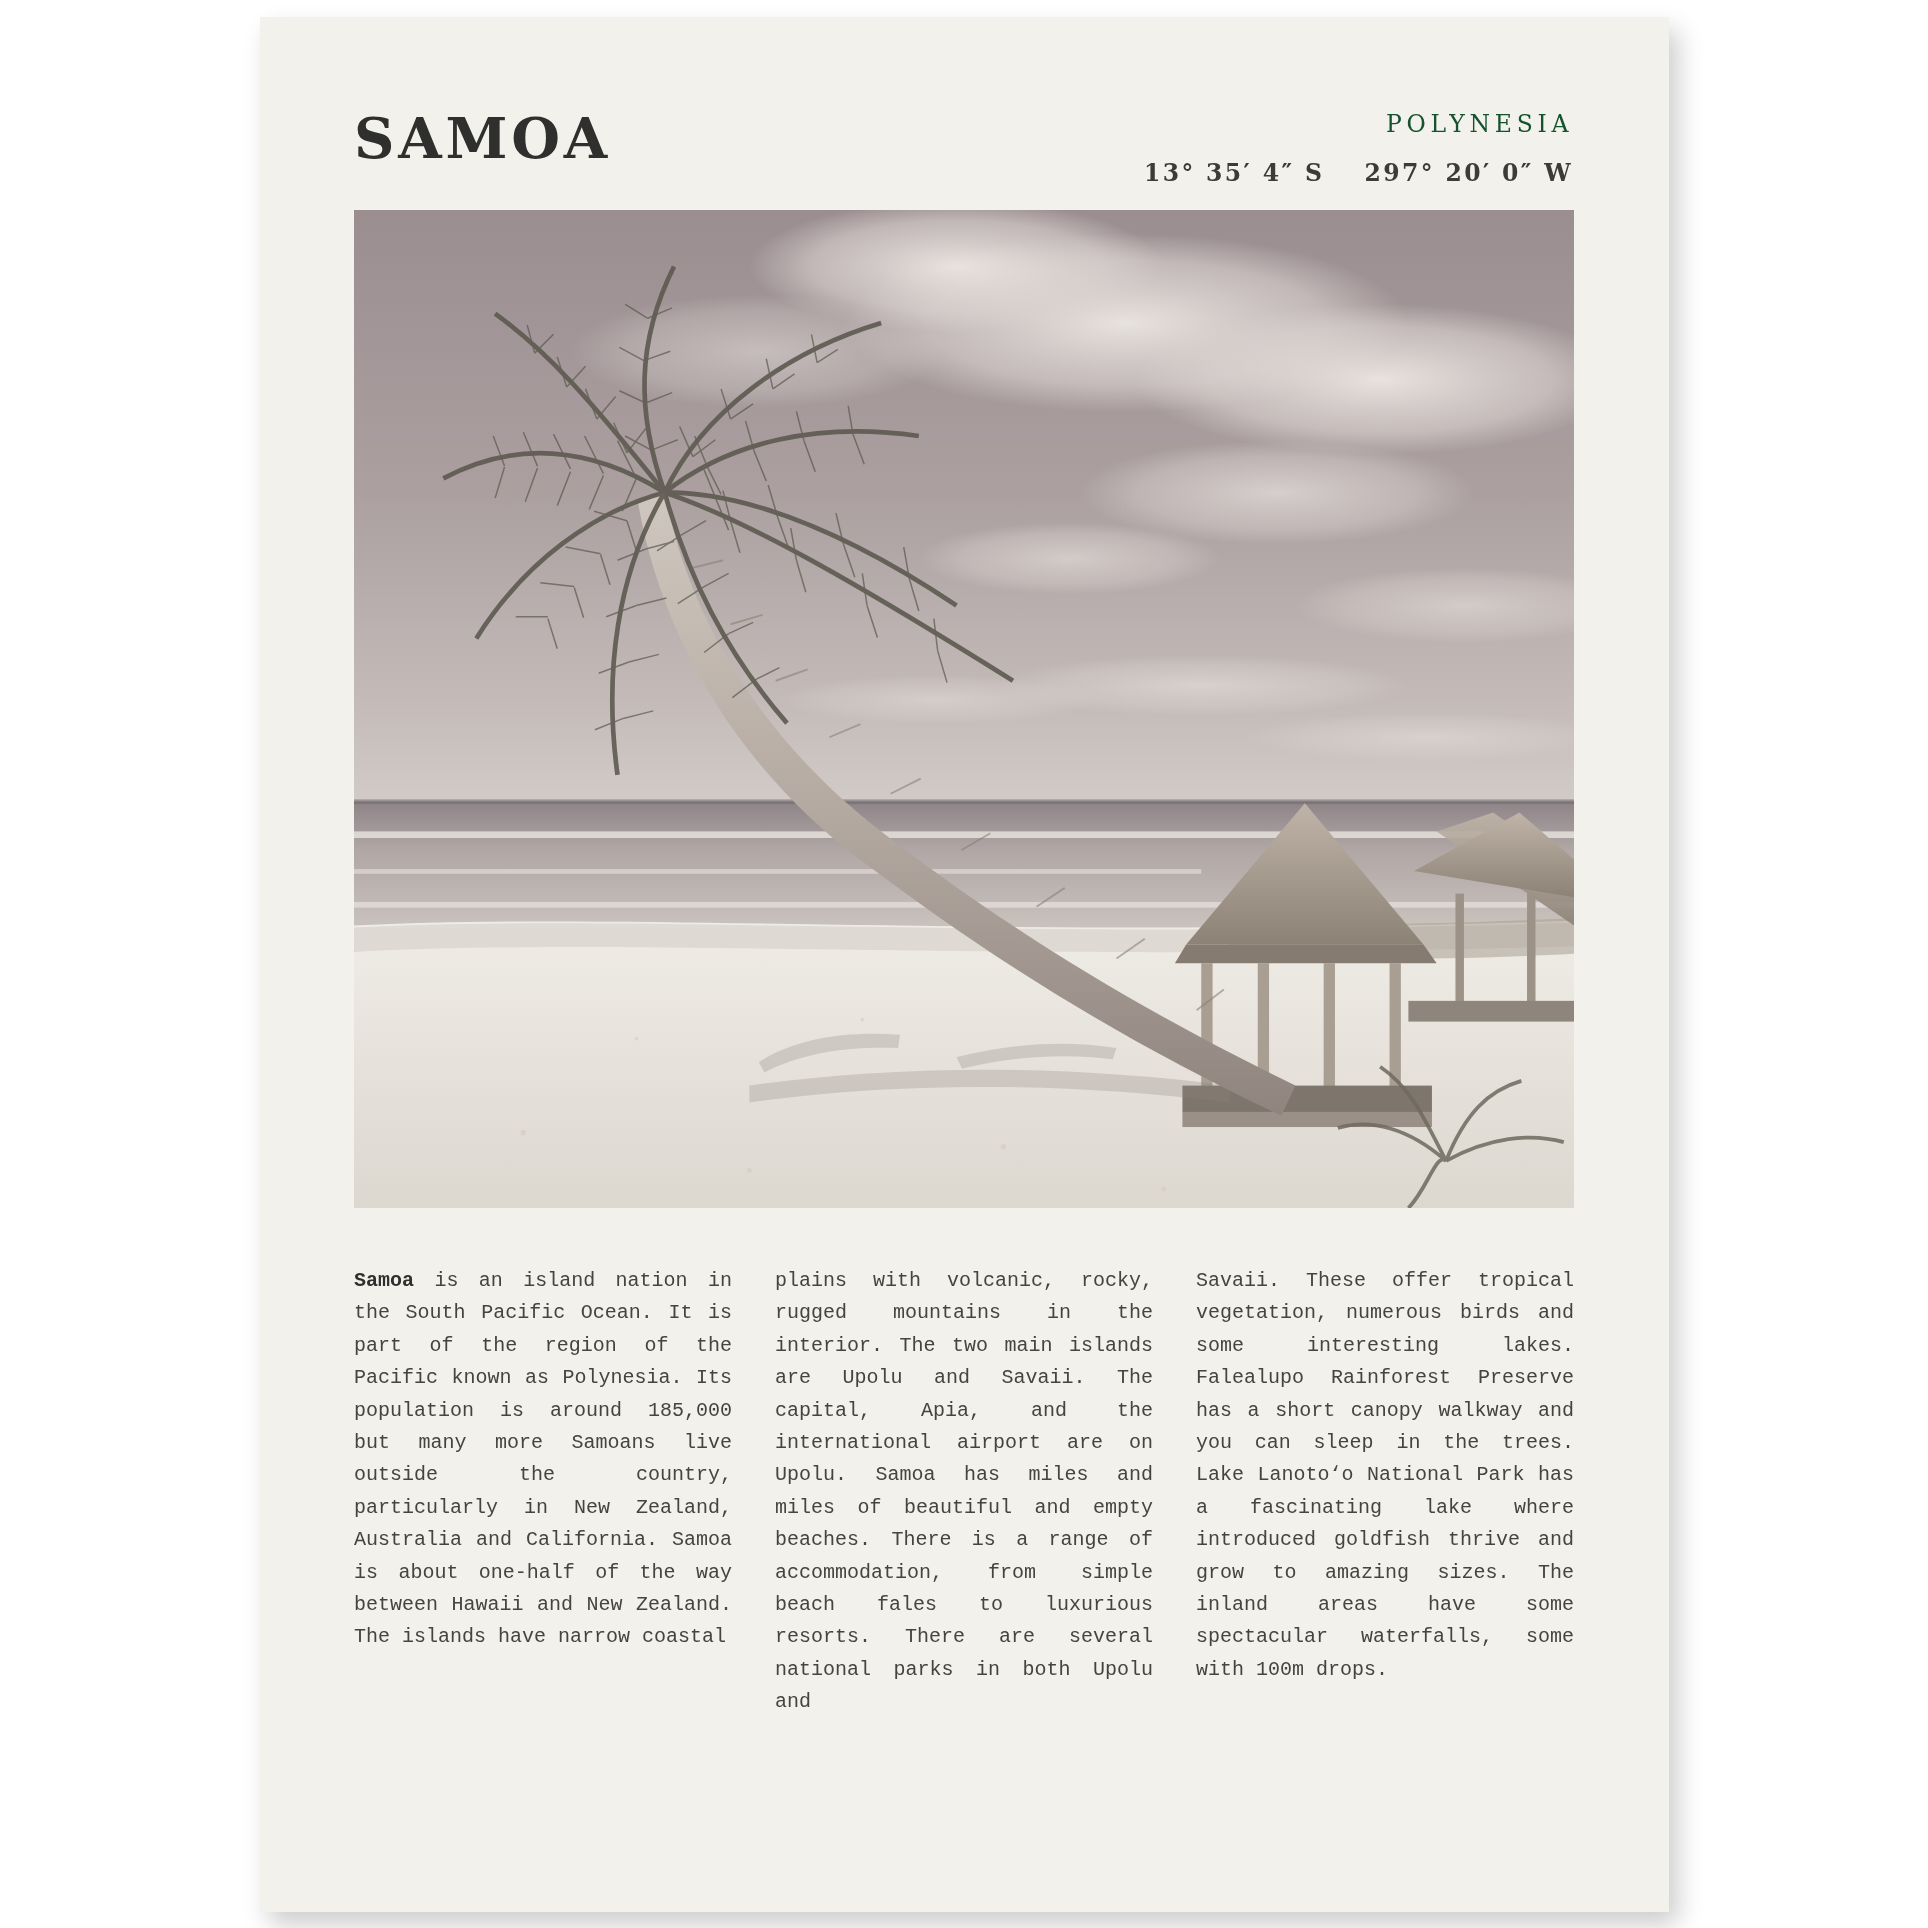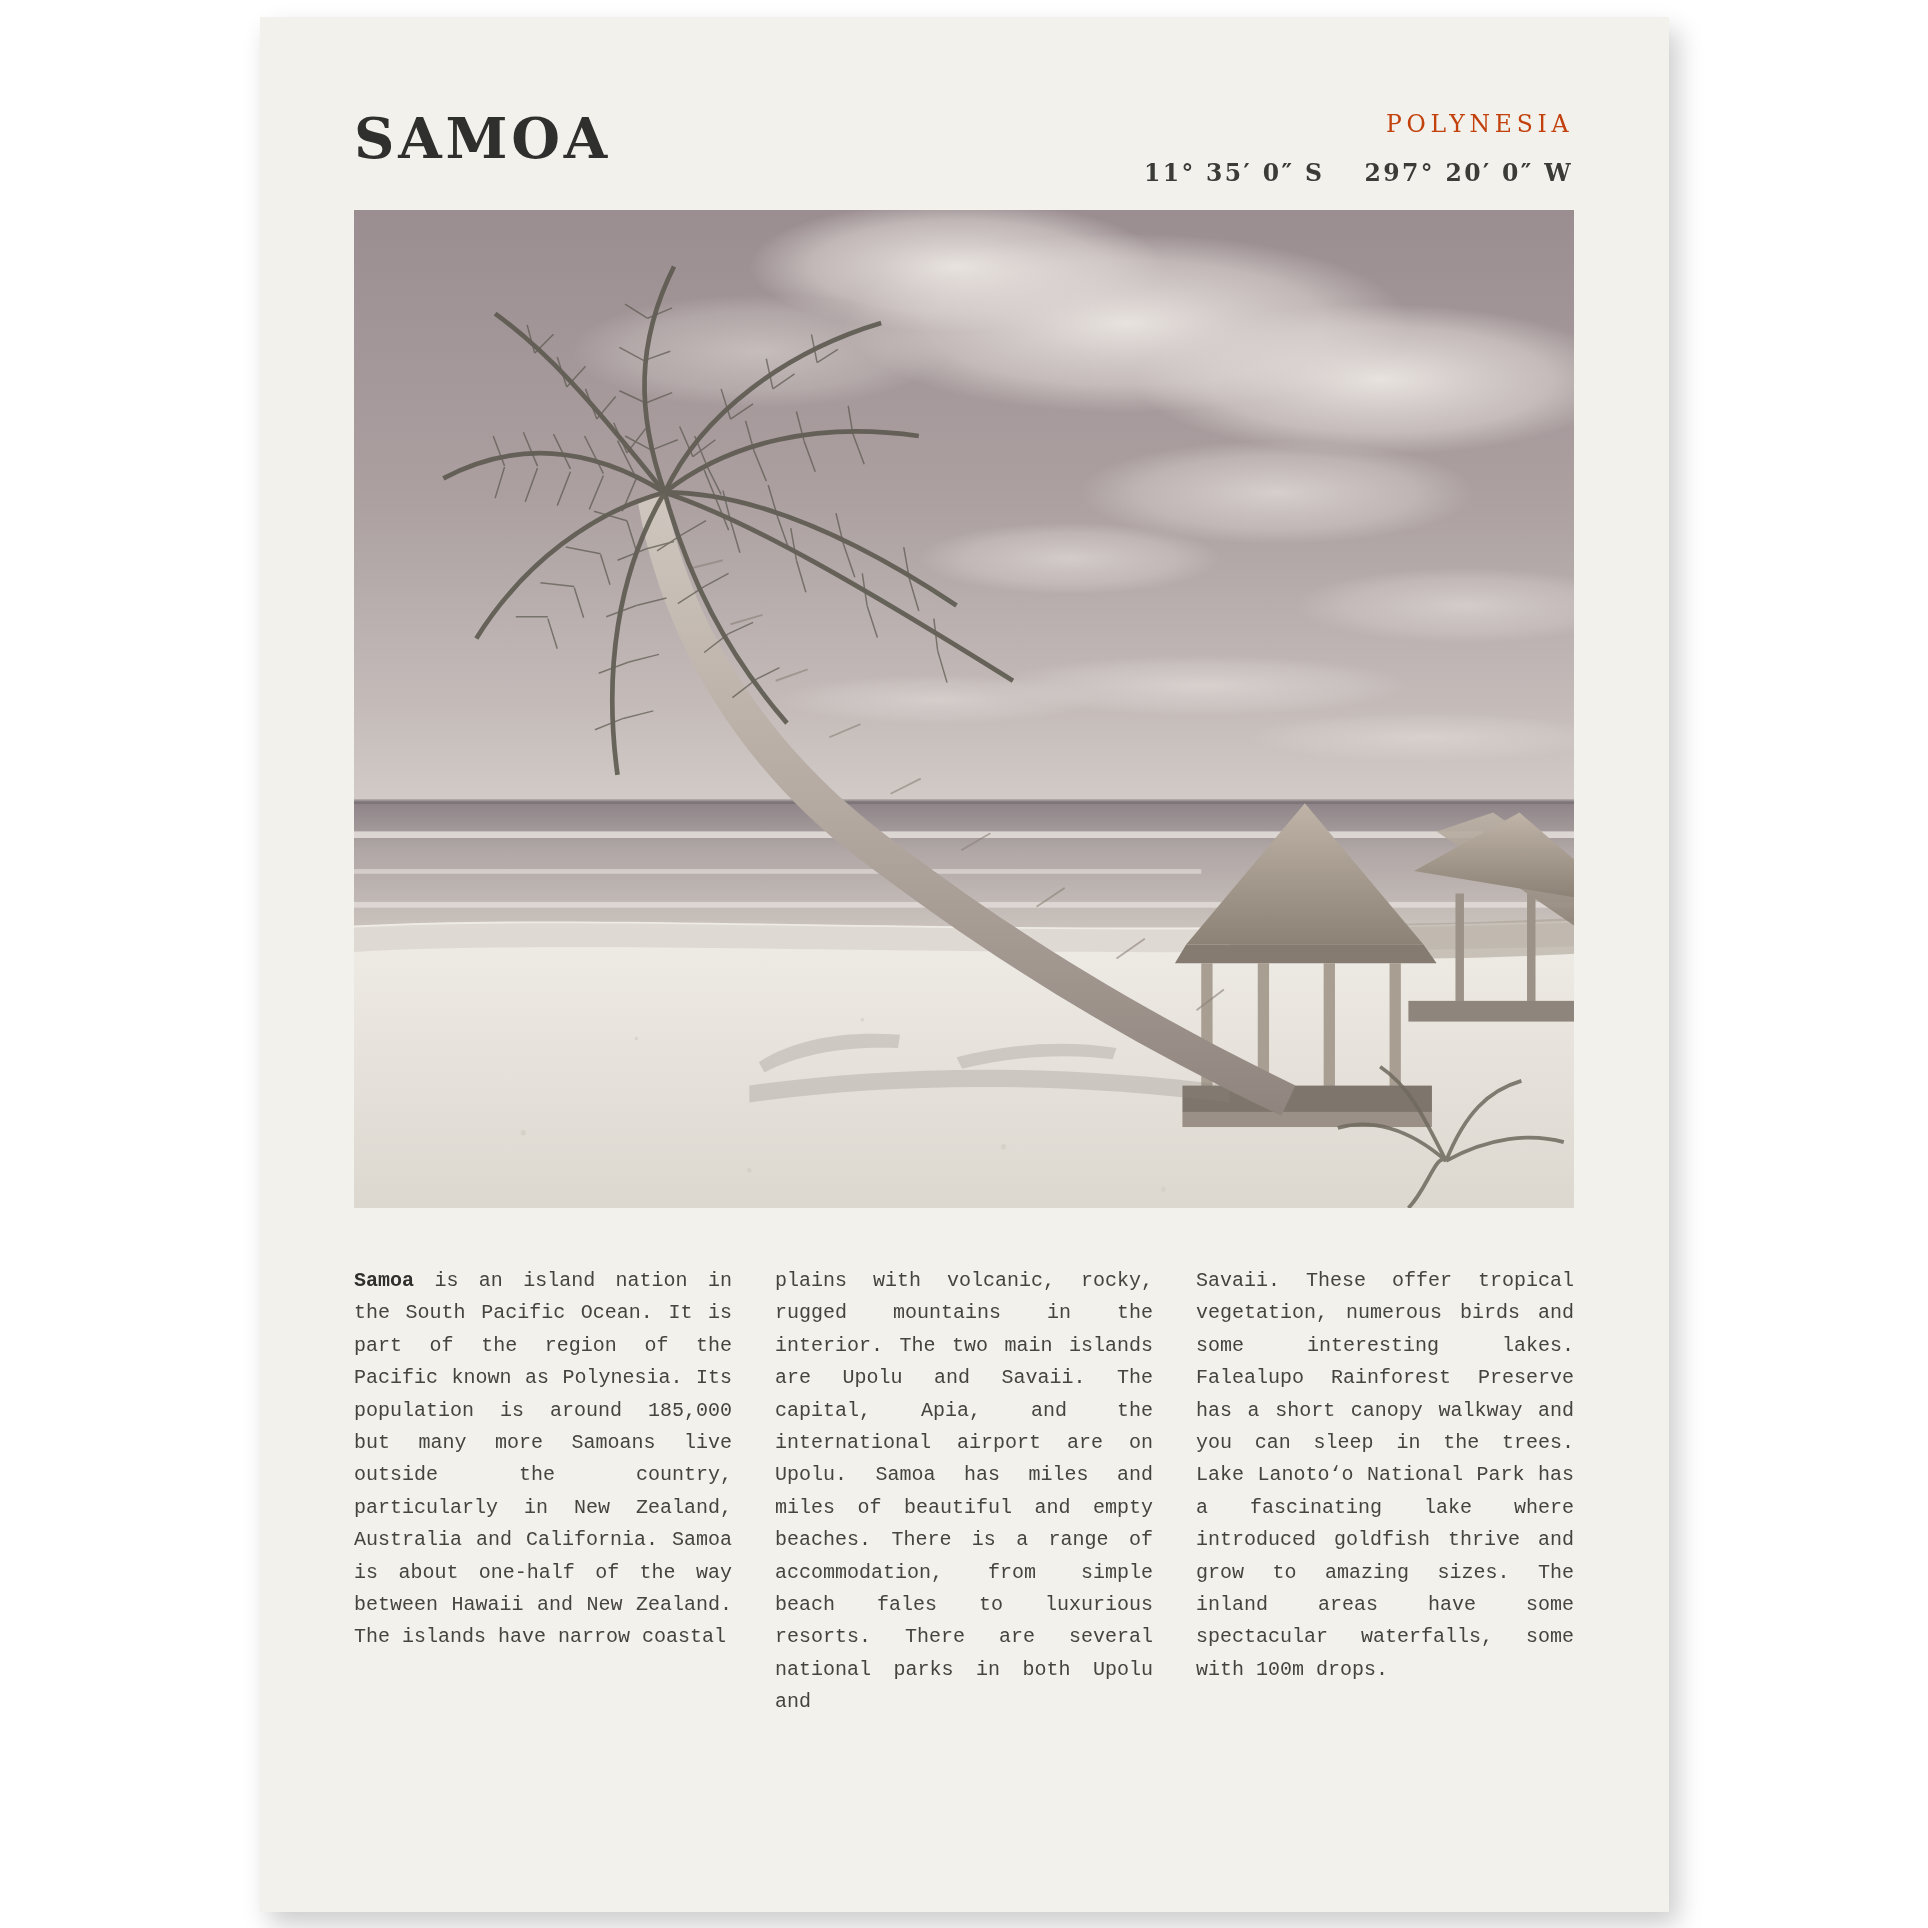--- a/index.html
+++ b/index.html
@@ -51,21 +51,21 @@
     color: #2f2f2d;
     line-height: 1;
   }
   #region-label {
     position: absolute;
     right: 1.9px;
     top: 9.4px;
     font-family: "DejaVu Serif", serif;
     font-size: 23.5px;
     letter-spacing: 4.7px;
-    color: #c2410c;
+    color: #14532d;
     line-height: 1;
   }
   #coords {
     position: absolute;
     right: 1.9px;
     top: 58px;
     font-family: "DejaVu Serif", serif;
     font-weight: bold;
     font-size: 23.5px;
     letter-spacing: 2.4px;
@@ -111,21 +111,21 @@
 </head>
 <body>
 
 <div id="poster-wrap">
   <div id="poster-inner">
 
     <div id="header">
       <div id="poster-title">SAMOA</div>
       <div id="region-label">POLYNESIA</div>
       <div id="coords">
-        <span class="lat">11° 35′ 0″ S</span><span class="lon">297° 20′ 0″ W</span>
+        <span class="lat">13° 35′ 4″ S</span><span class="lon">297° 20′ 0″ W</span>
       </div>
     </div>
 
     <div id="photo">
       <svg viewBox="0 0 1296 1060" preserveAspectRatio="xMidYMid slice">
         <defs>
           <linearGradient id="sky" x1="0" y1="0" x2="0" y2="1">
             <stop offset="0%" stop-color="#9b8e91"></stop>
             <stop offset="45%" stop-color="#ab9fa0"></stop>
             <stop offset="78%" stop-color="#c3bab8"></stop>

